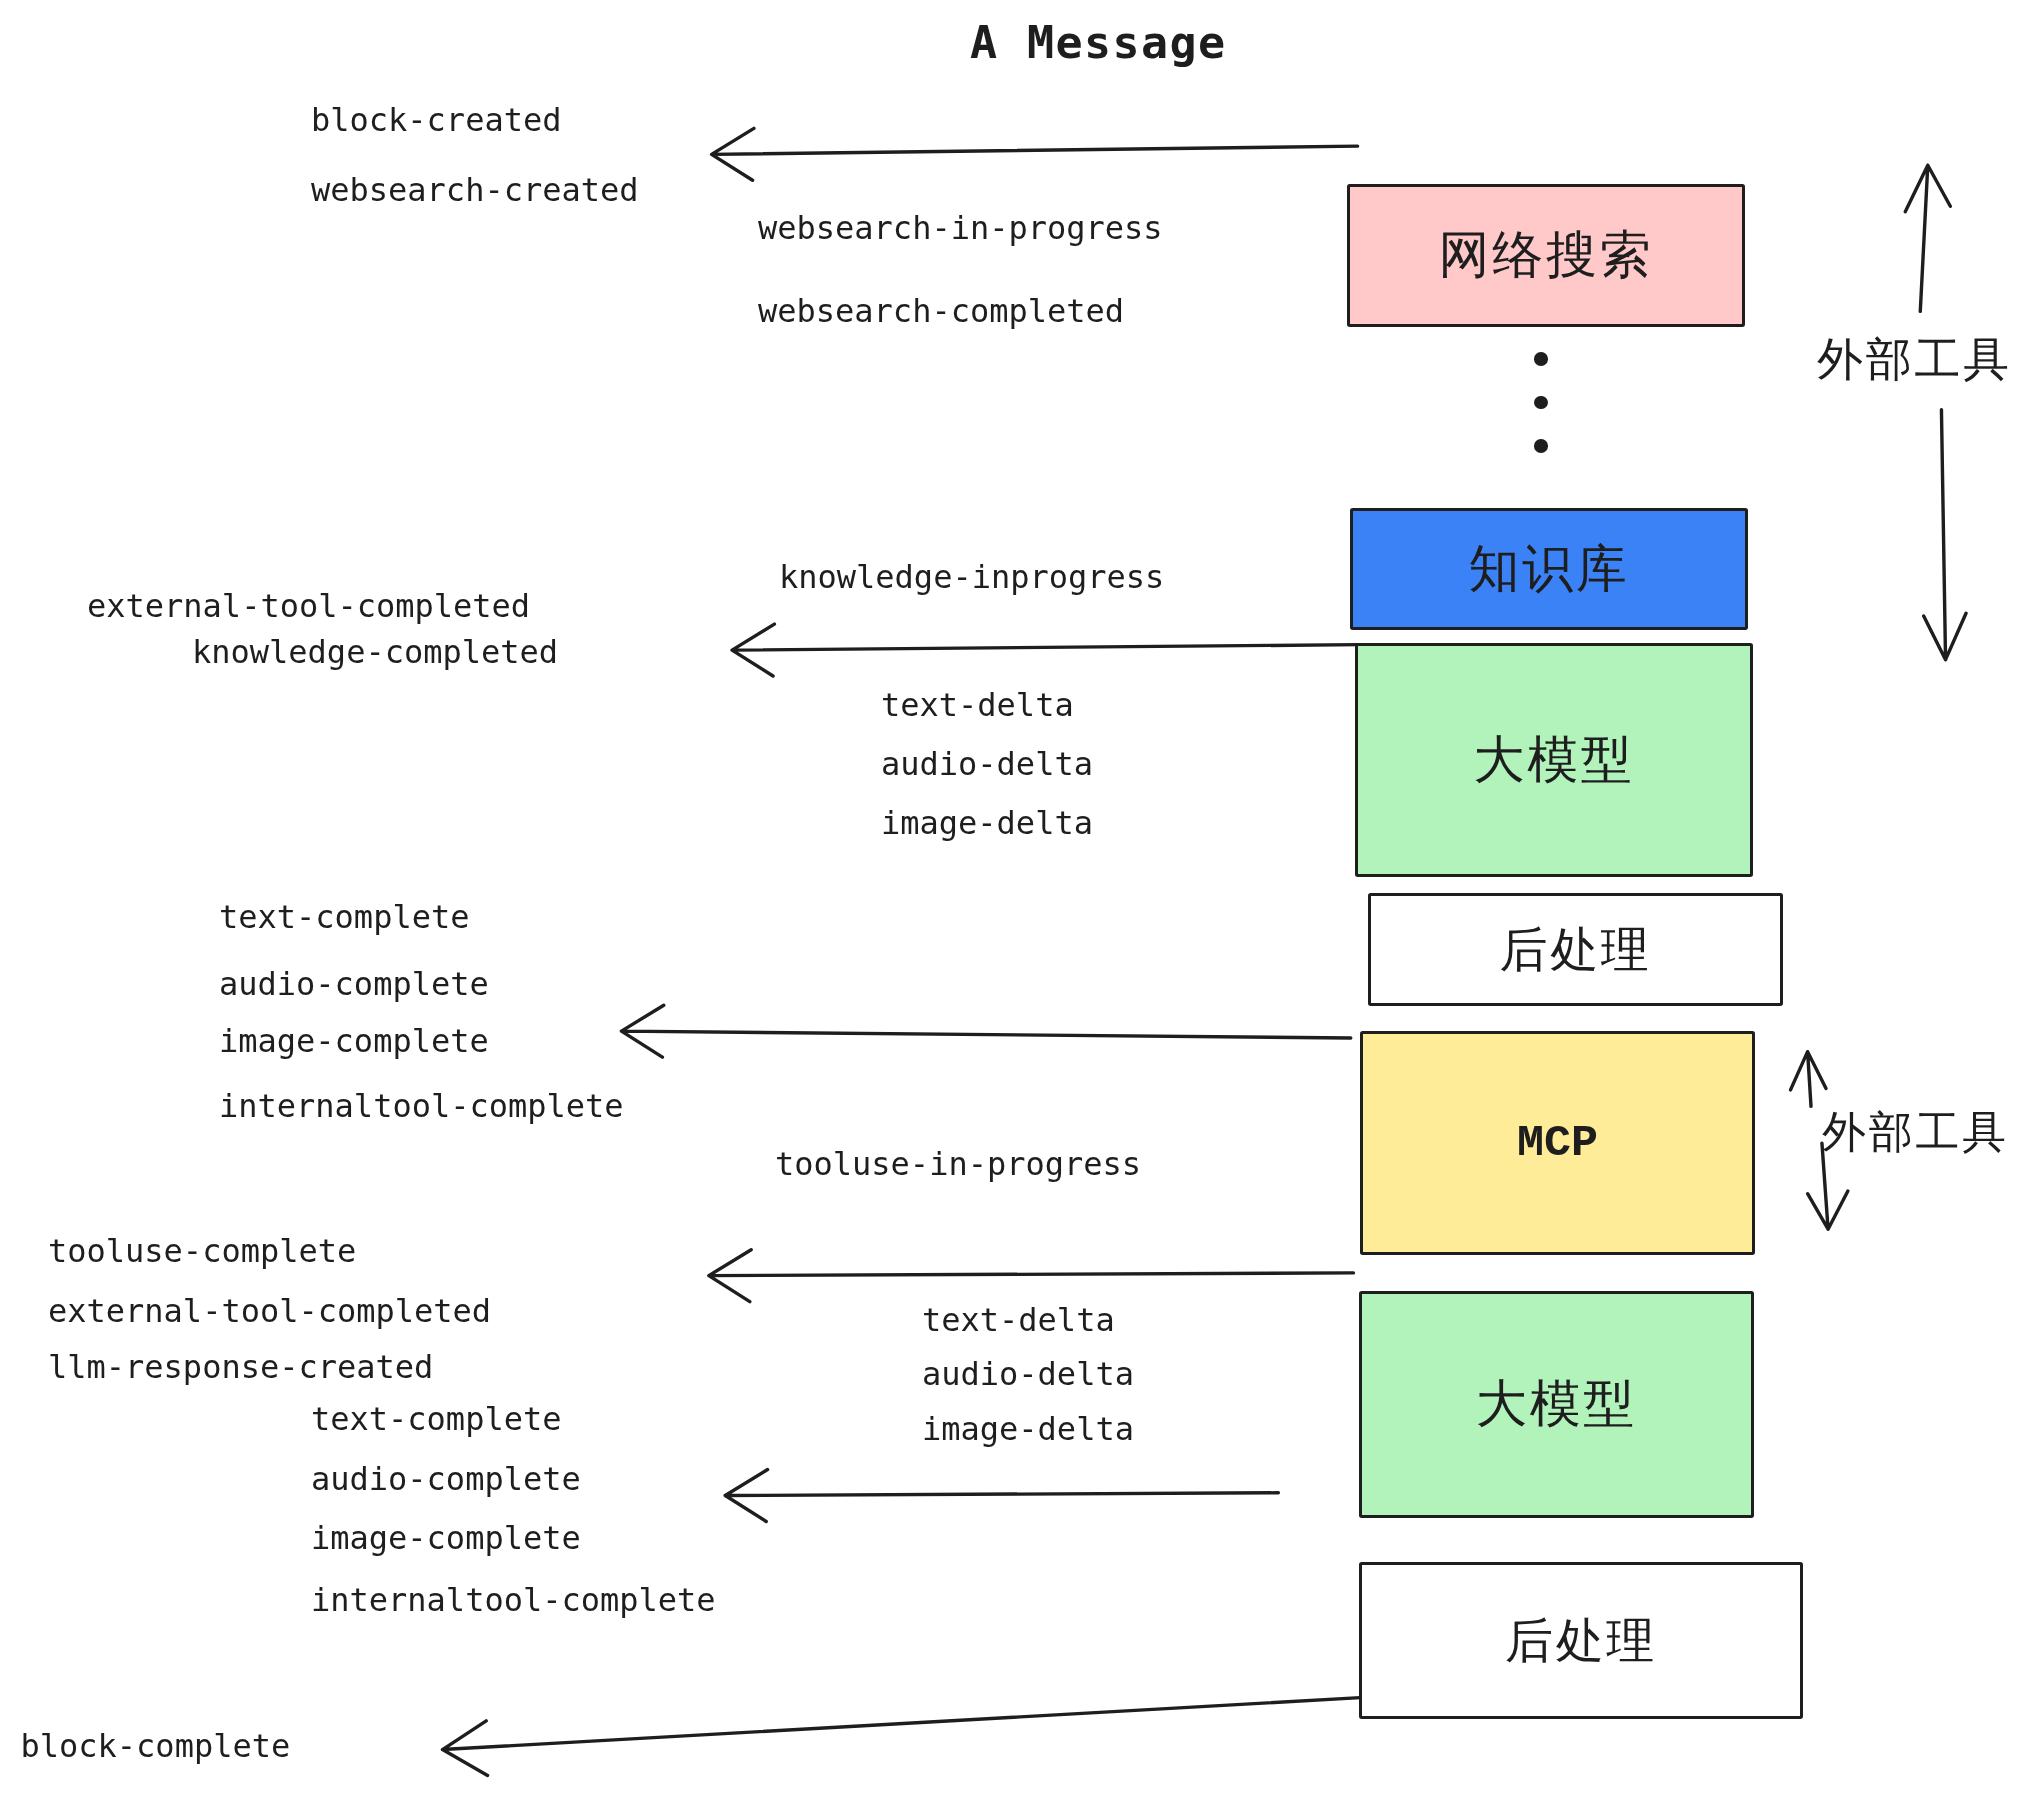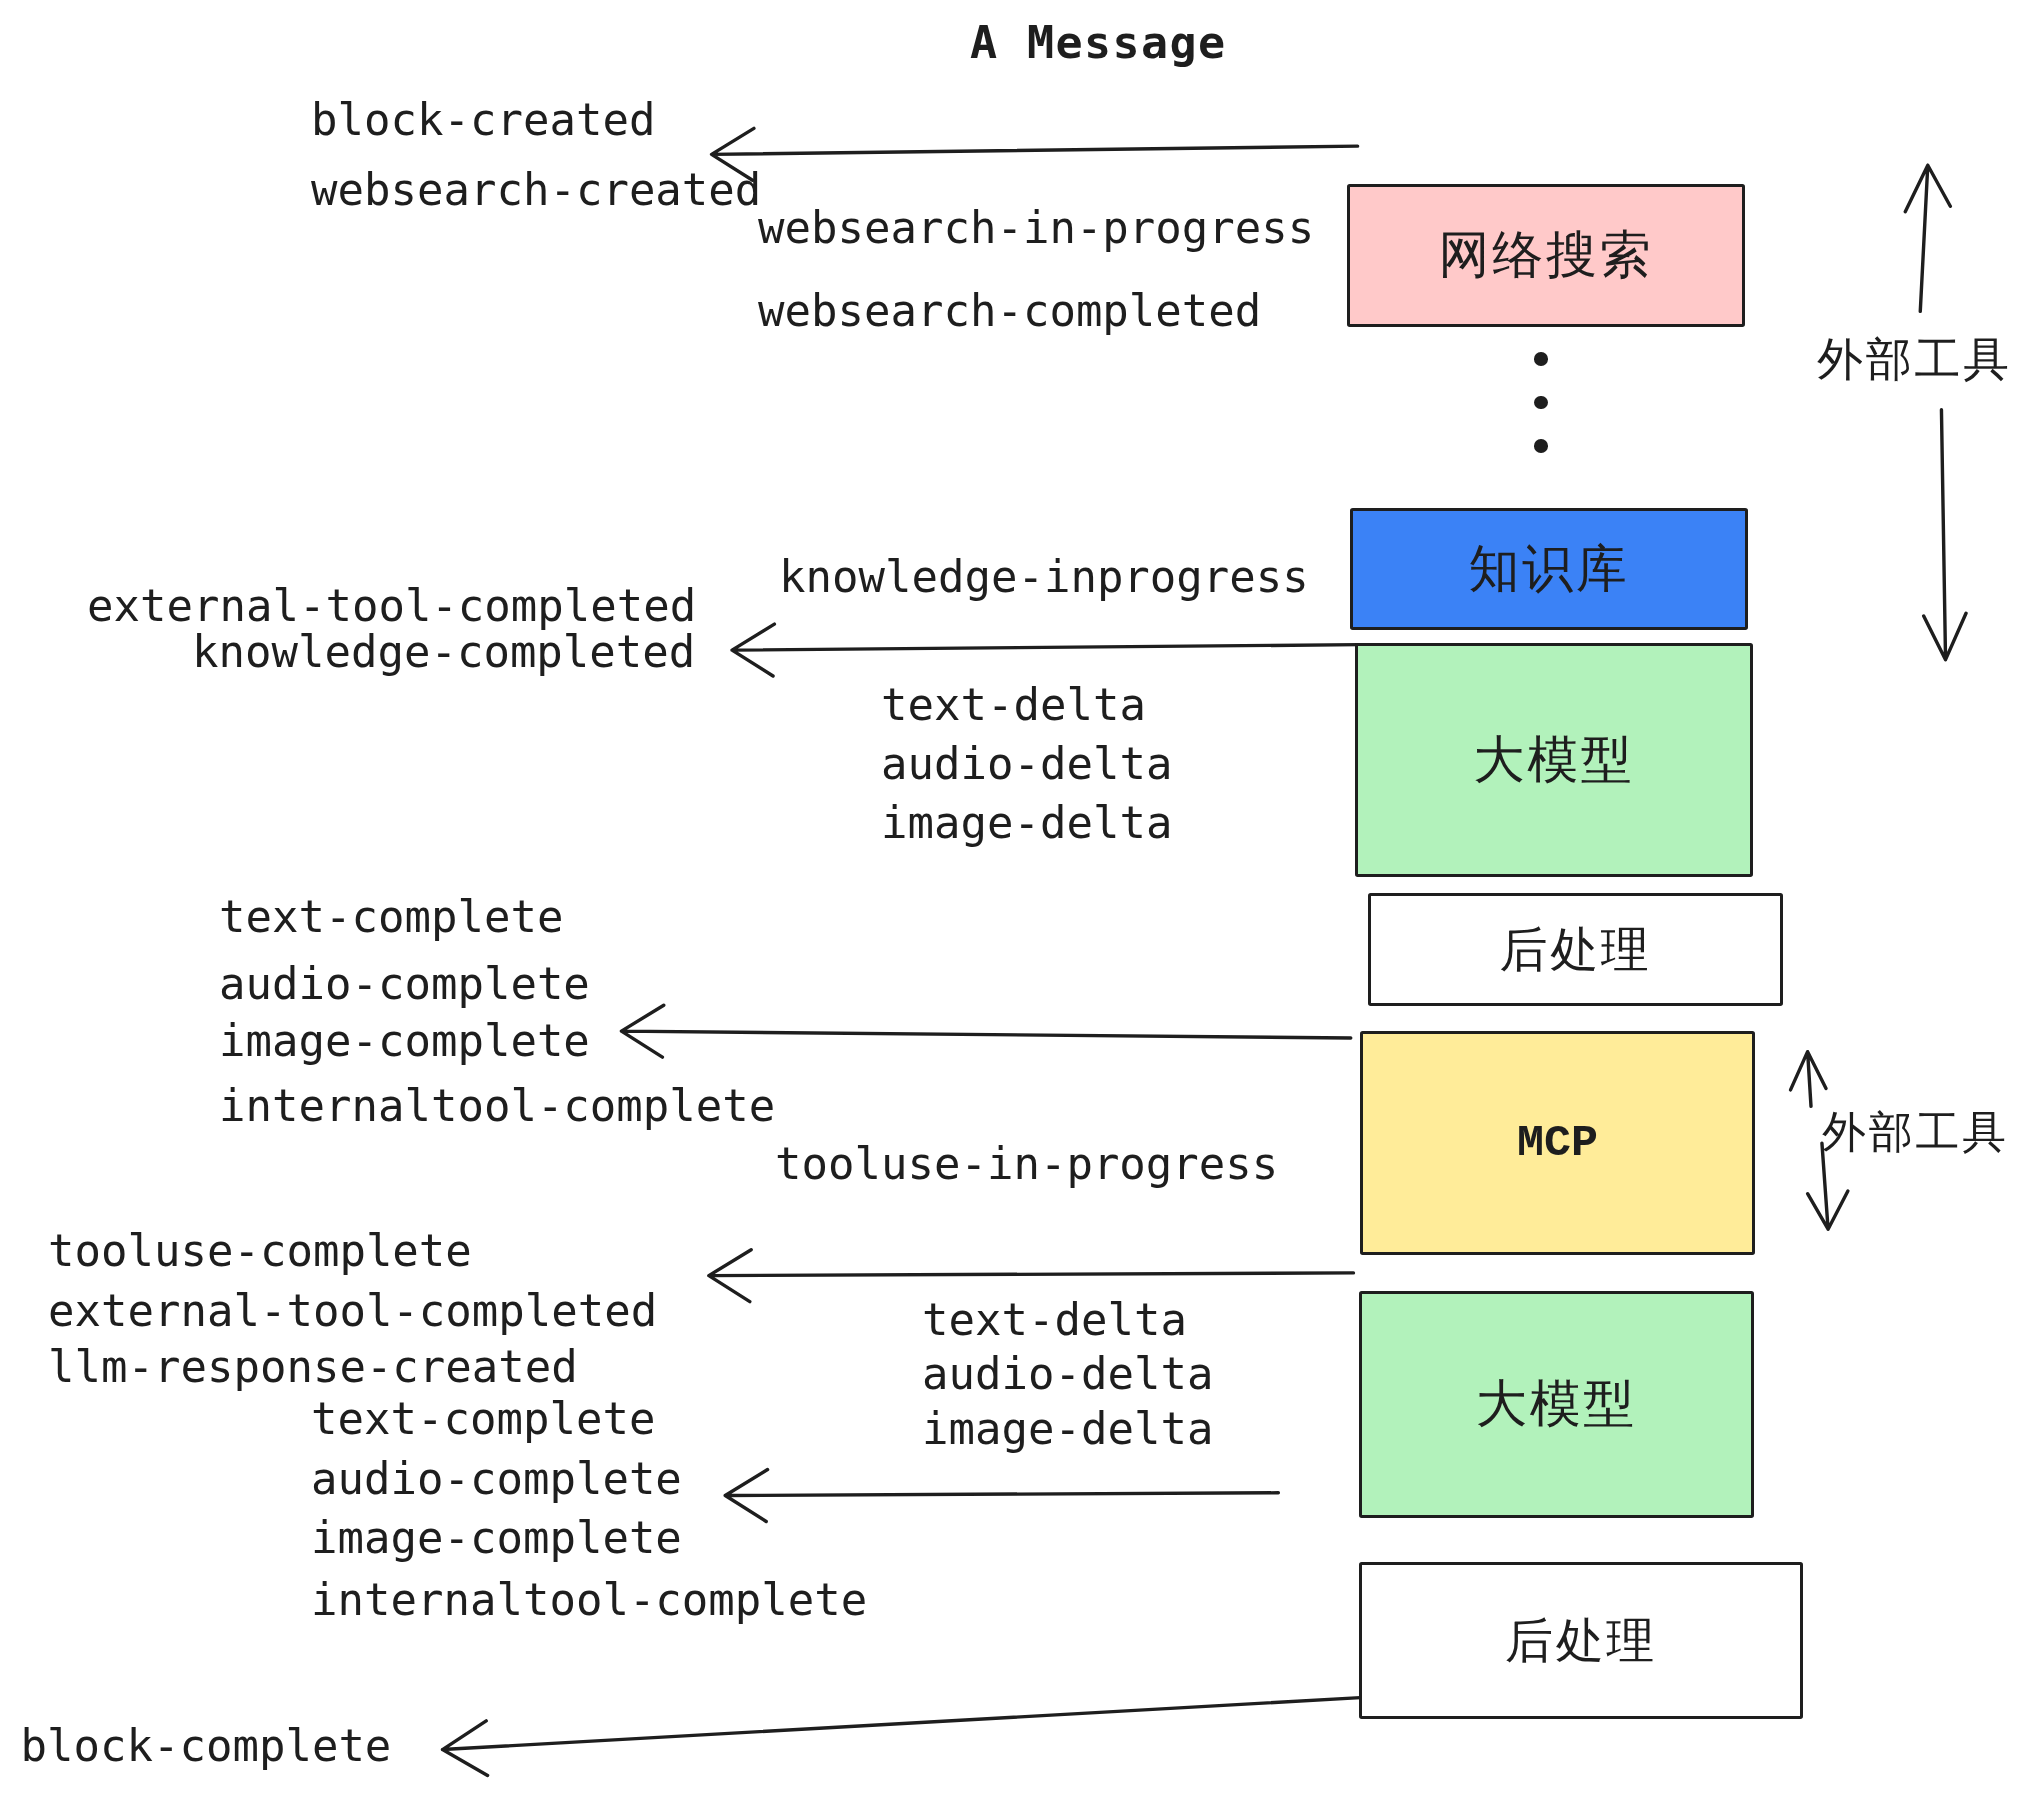--- a/index.html
+++ b/index.html
@@ -18,21 +18,21 @@
     position:absolute;
     transform:translateY(-50%);
     font-size:45px;
     font-weight:bold;
     letter-spacing:1.4px;
     white-space:nowrap;
   }
   .evt{
     position:absolute;
     transform:translateY(-50%);
-    font-size:44px;
+    font-size:32px;
     white-space:nowrap;
     line-height:1.15;
   }
   .box{
     position:absolute;
     border:3.4px solid #1e1e1e;
     border-radius:2.7px;
     display:flex;
     align-items:center;
     justify-content:center;

